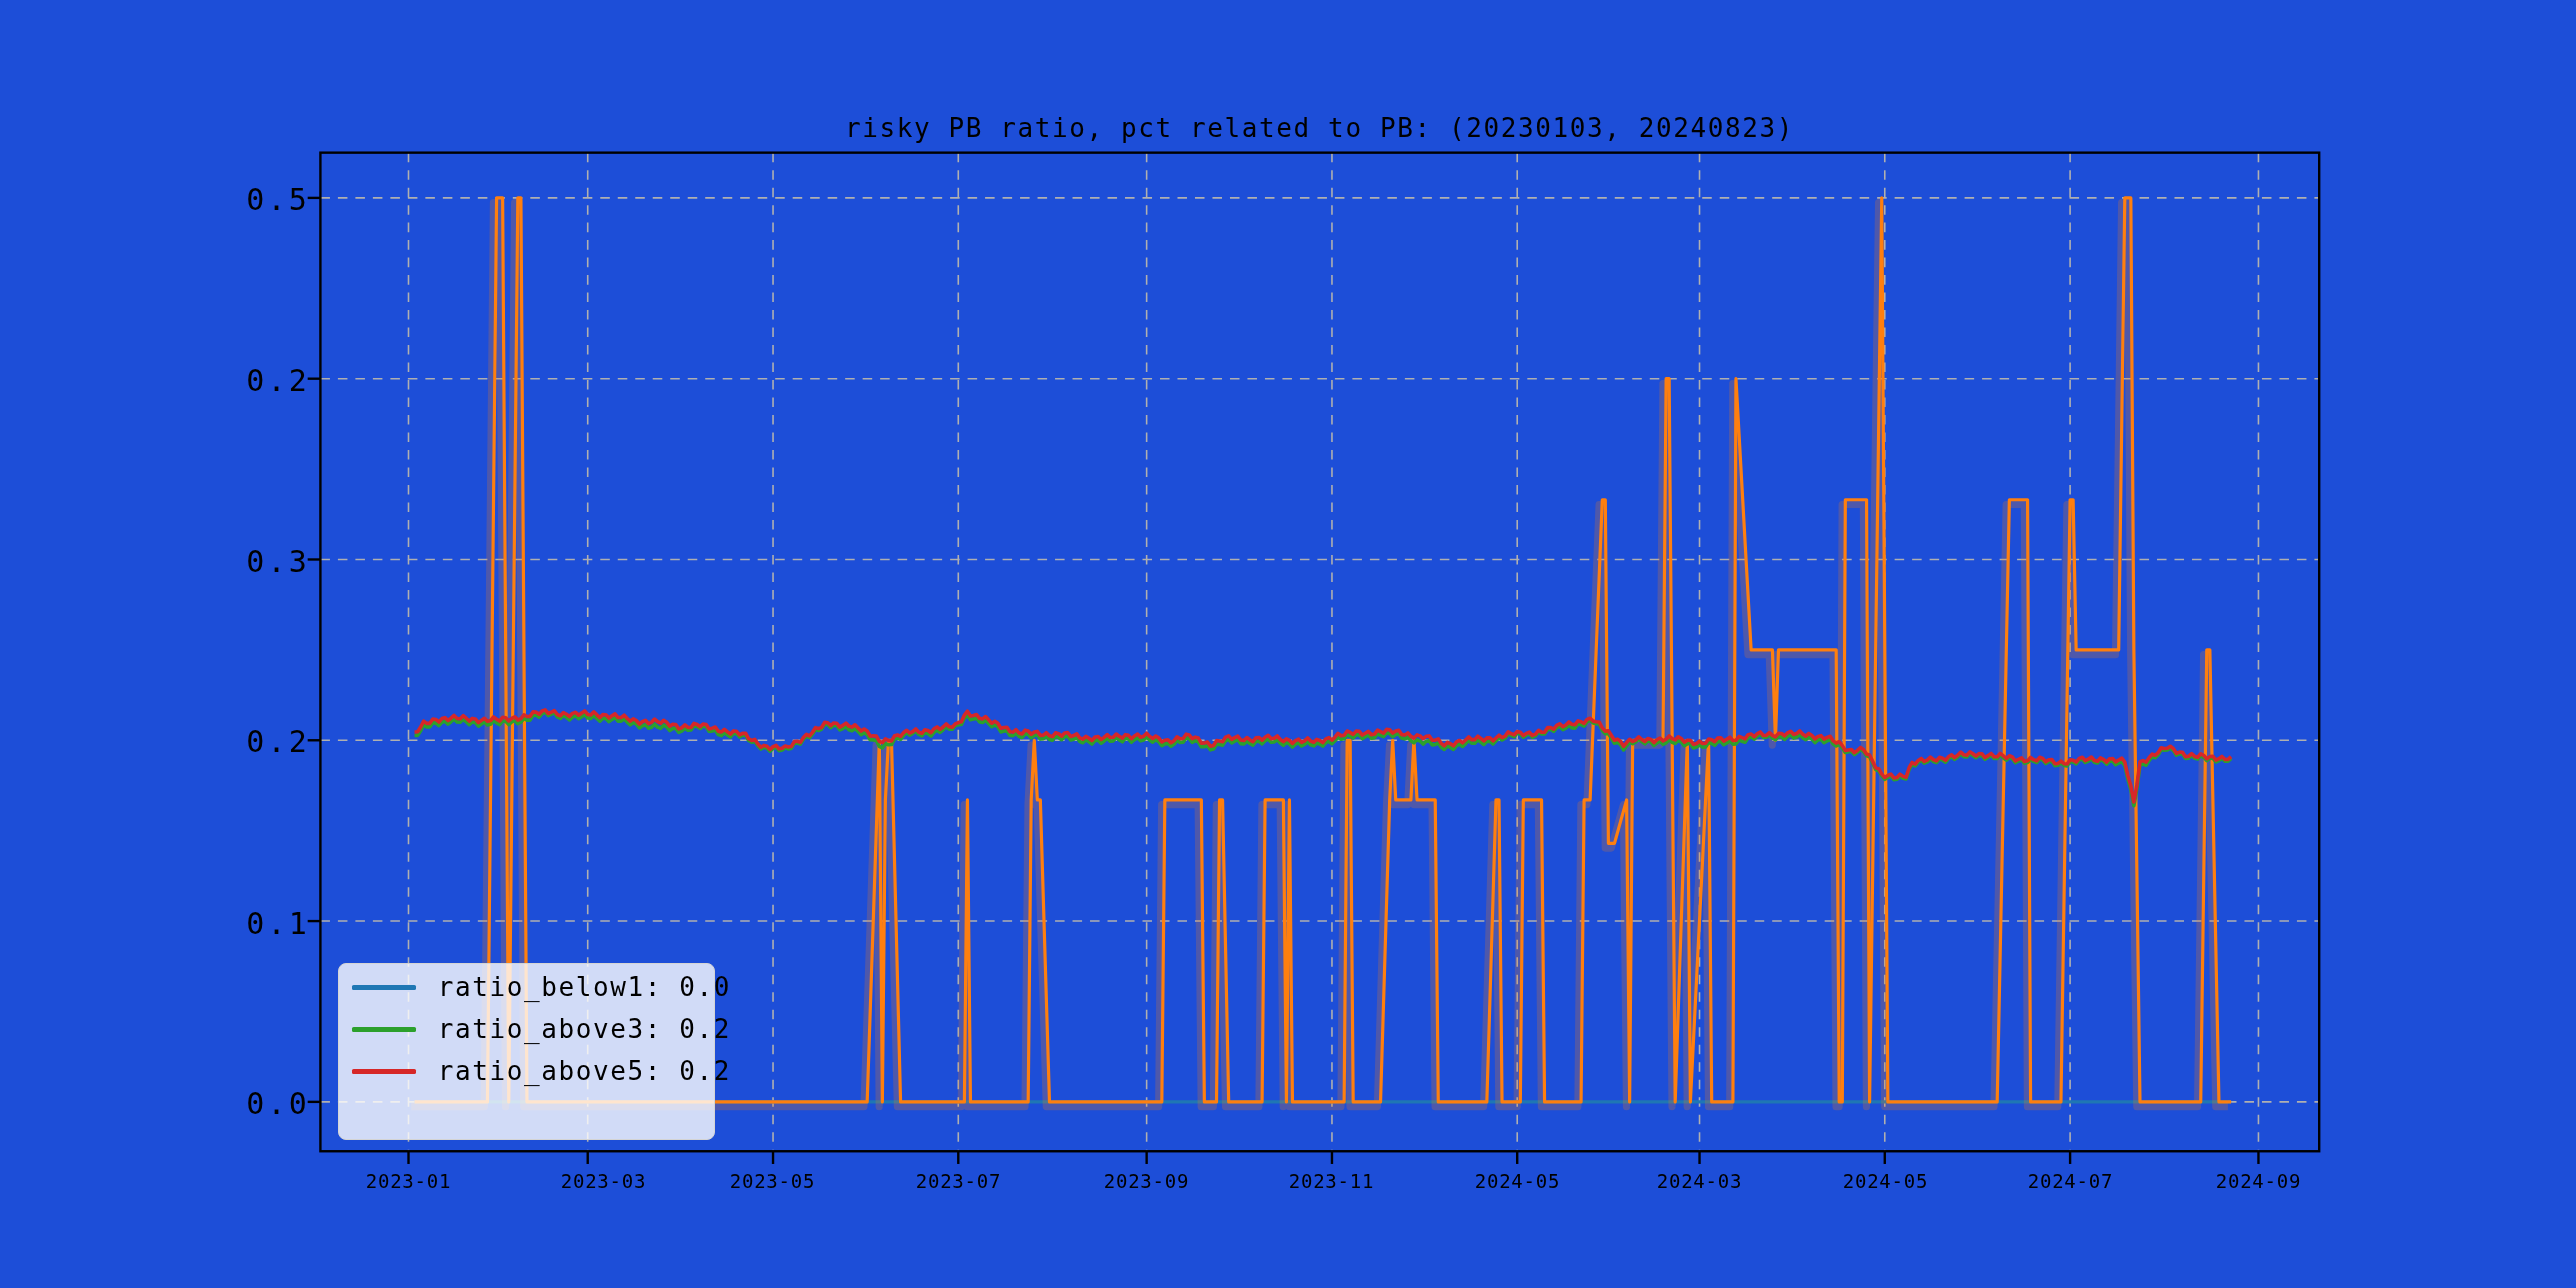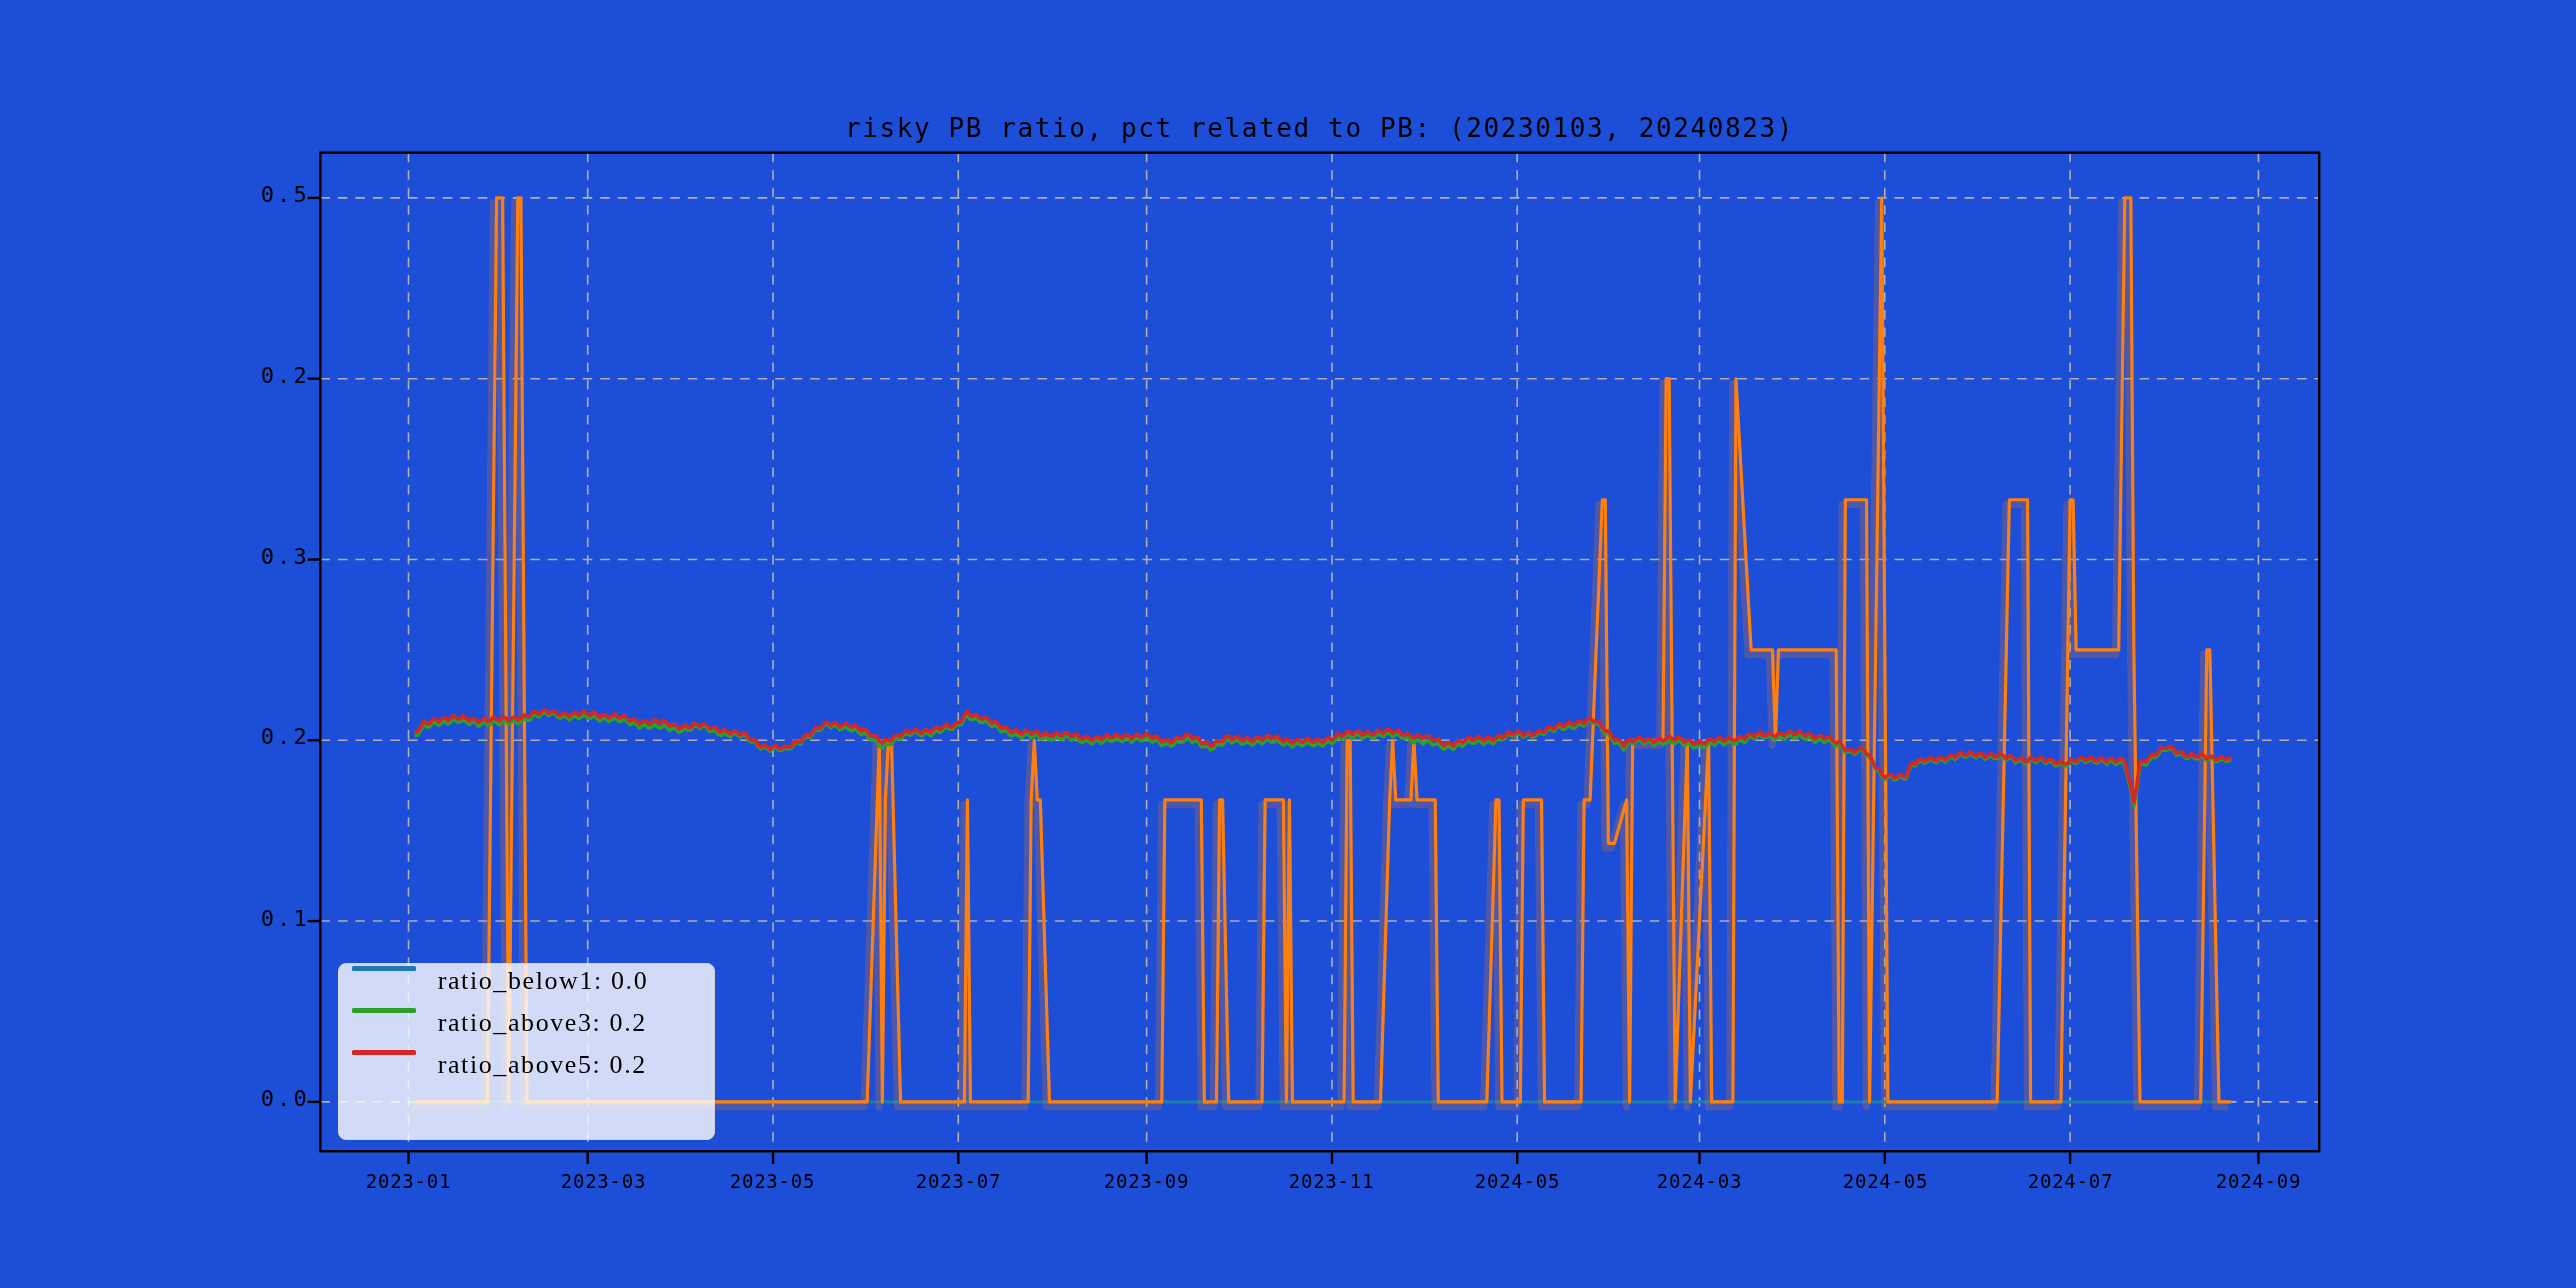--- a/index.html
+++ b/index.html
@@ -4,26 +4,26 @@
 <style>
   html,body{margin:0;padding:0;background:#ffffff;}
   body{width:2576px;height:1288px;overflow:hidden;
        font-family:"DejaVu Sans Mono","Liberation Mono",monospace;color:#000;}
   #figure{position:relative;width:2576px;height:1288px;background:#1d4ed8;}
   #plot-svg{position:absolute;left:0;top:0;}
   #chart-title{position:absolute;left:320px;top:113px;width:1999px;text-align:center;
                font-size:26px;letter-spacing:1.6px;white-space:nowrap;}
   .xtick-label{position:absolute;width:191px;text-align:center;font-size:19px;
                letter-spacing:0.8px;top:1170px;}
-  .ytick-label{position:absolute;left:199px;width:111px;text-align:right;font-size:22px;
+  .ytick-label{position:absolute;left:199px;width:111px;text-align:right;font-size:30px;
                letter-spacing:3.2px;}
   #legend{position:absolute;left:338px;top:963px;width:377px;height:177px;
           box-sizing:border-box;background:rgba(255,255,255,0.8);
           border:1.6px solid #d4d4d4;border-radius:8px;padding-top:2.4px;}
-  .legend-row{display:flex;align-items:flex-start;height:42px;font-family:Liberation Serif, serif;}
+  .legend-row{display:flex;align-items:center;height:42px;}
   .legend-swatch{display:inline-block;width:64px;height:4.8px;border-radius:1.6px;
                  margin-left:12.7px;margin-right:22px;flex:0 0 auto;}
   .legend-label{font-size:26px;letter-spacing:1.6px;white-space:nowrap;}
 </style>
 </head>
 <body>
 
 <div id="figure">
   <svg id="plot-svg" width="2576" height="1288" viewBox="0 0 3240 1620">
       <g stroke="#b0b0b0" stroke-width="2" stroke-dasharray="12 10" fill="none">

